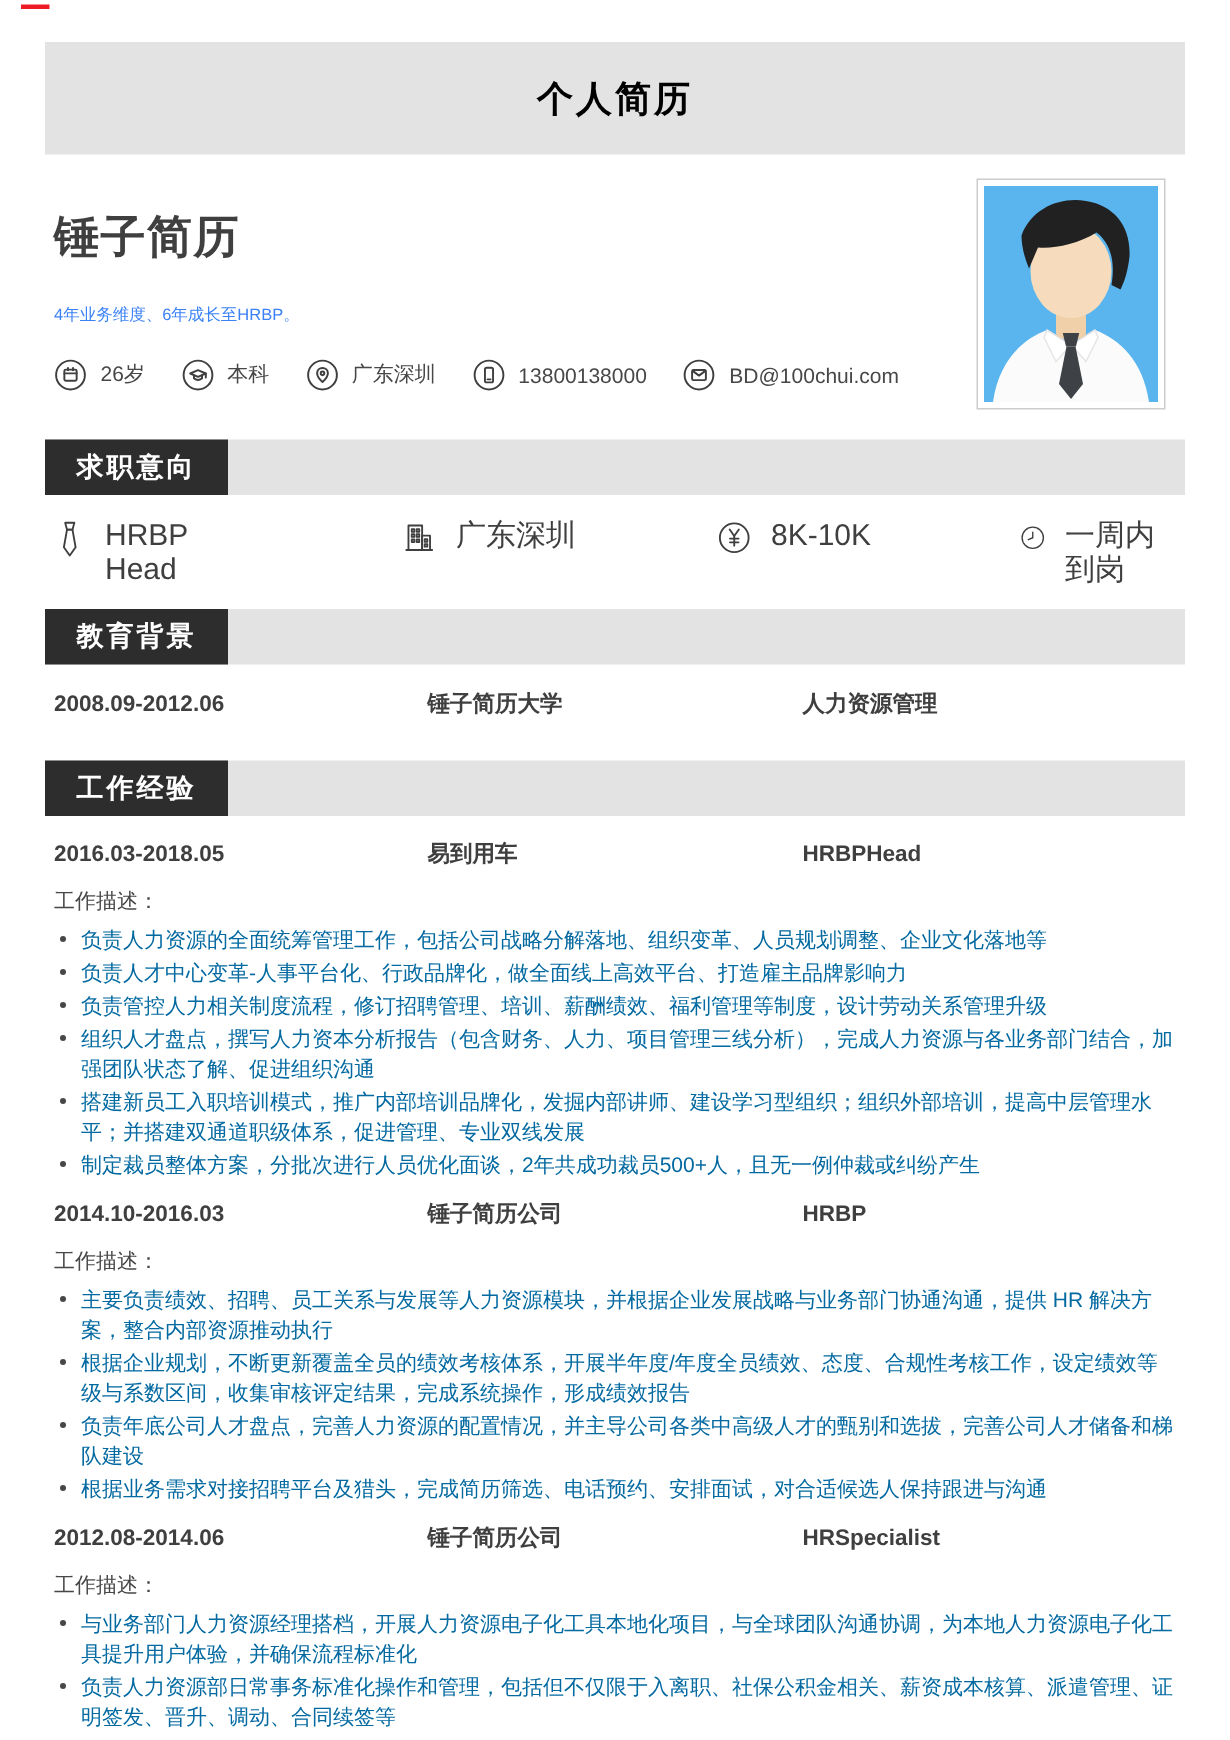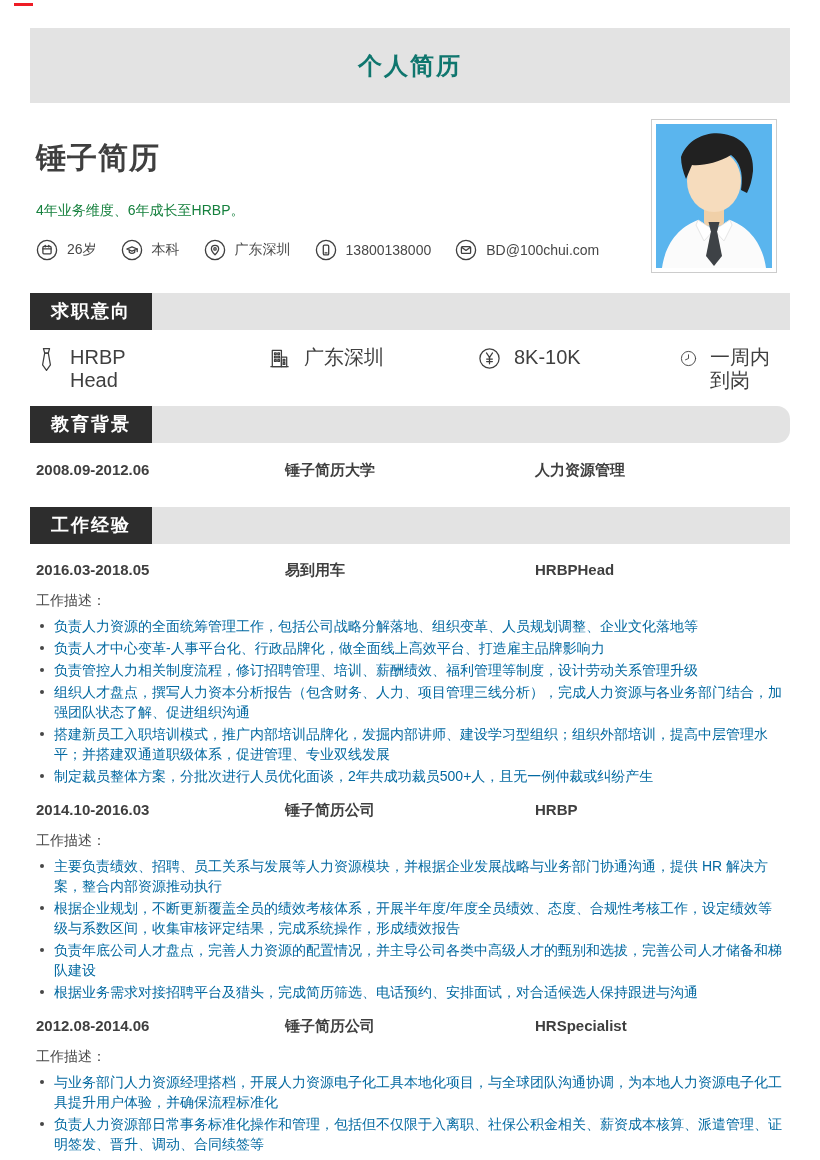--- a/index.html
+++ b/index.html
@@ -9,40 +9,40 @@
     overflow: hidden;
     position: relative;
     background: #ffffff;
     font-family: "Liberation Sans", "DejaVu Sans", sans-serif;
     color: #474747;
   }
   .red-dash { position: absolute; left: 14px; top: 3px; width: 19px; height: 3px; background: #ee1c25; }
 
   .doc-header { margin: 28px 30px 0; height: 75px; background: #e3e3e3;
     display: flex; align-items: center; justify-content: center; }
-  .doc-title { font-size: 24px; font-weight: bold; color: #0f766e; letter-spacing: 2px; }
+  .doc-title { font-size: 24px; font-weight: bold; color: #000000; letter-spacing: 2px; }
 
   .content { margin: 0 36px; }
 
   .name { margin-top: 35px; font-size: 30px; font-weight: bold; color: #3f3f3f; letter-spacing: 1px; }
-  .summary { margin-top: 21px; font-size: 14px; line-height: 20px; color: #15803d; }
+  .summary { margin-top: 21px; font-size: 11px; line-height: 20px; color: #3b82f6; }
 
   .contacts { margin-top: 19px; display: flex; align-items: flex-start; gap: 24px; font-size: 14px; color: #474747; height: 24px; }
   .contact { display: flex; align-items: center; gap: 9px; white-space: nowrap; }
   .contact svg { display: block; }
 
   .photo-frame { position: absolute; right: 43px; top: 119px; width: 126px; height: 154px;
     background: #ffffff; border: 1px solid #cccccc; padding: 4px; }
   .photo-frame svg { display: block; width: 116px; height: 144px; }
 
   .section-bar { margin: 0 30px; height: 37px; background: #e3e3e3; }
   .section-tag { display: inline-block; height: 37px; line-height: 37px; padding: 0 21px;
     background: #2d2d2d; color: #ffffff; font-size: 18px; font-weight: bold; letter-spacing: 2px; }
   .bar-intent { margin-top: 30px; }
-  .bar-edu { margin-top: 14px; border-radius: 13px; }
+  .bar-edu { margin-top: 14px; }
   .bar-exp { margin-top: 27px; }
 
   .intent-row { margin: 16px 36px 0; display: grid; grid-template-columns: 232px 210px 202px 1fr;
     font-size: 20px; color: #3f3f3f; }
   .intent-item { display: flex; align-items: flex-start; gap: 13px; }
   .intent-item svg { display: block; margin-top: 1px; }
   .intent-label { line-height: 23px; }
   .intent-label.narrow { width: 52px; }
 
   .grid-row { display: grid; grid-template-columns: 249px 250px 1fr;

